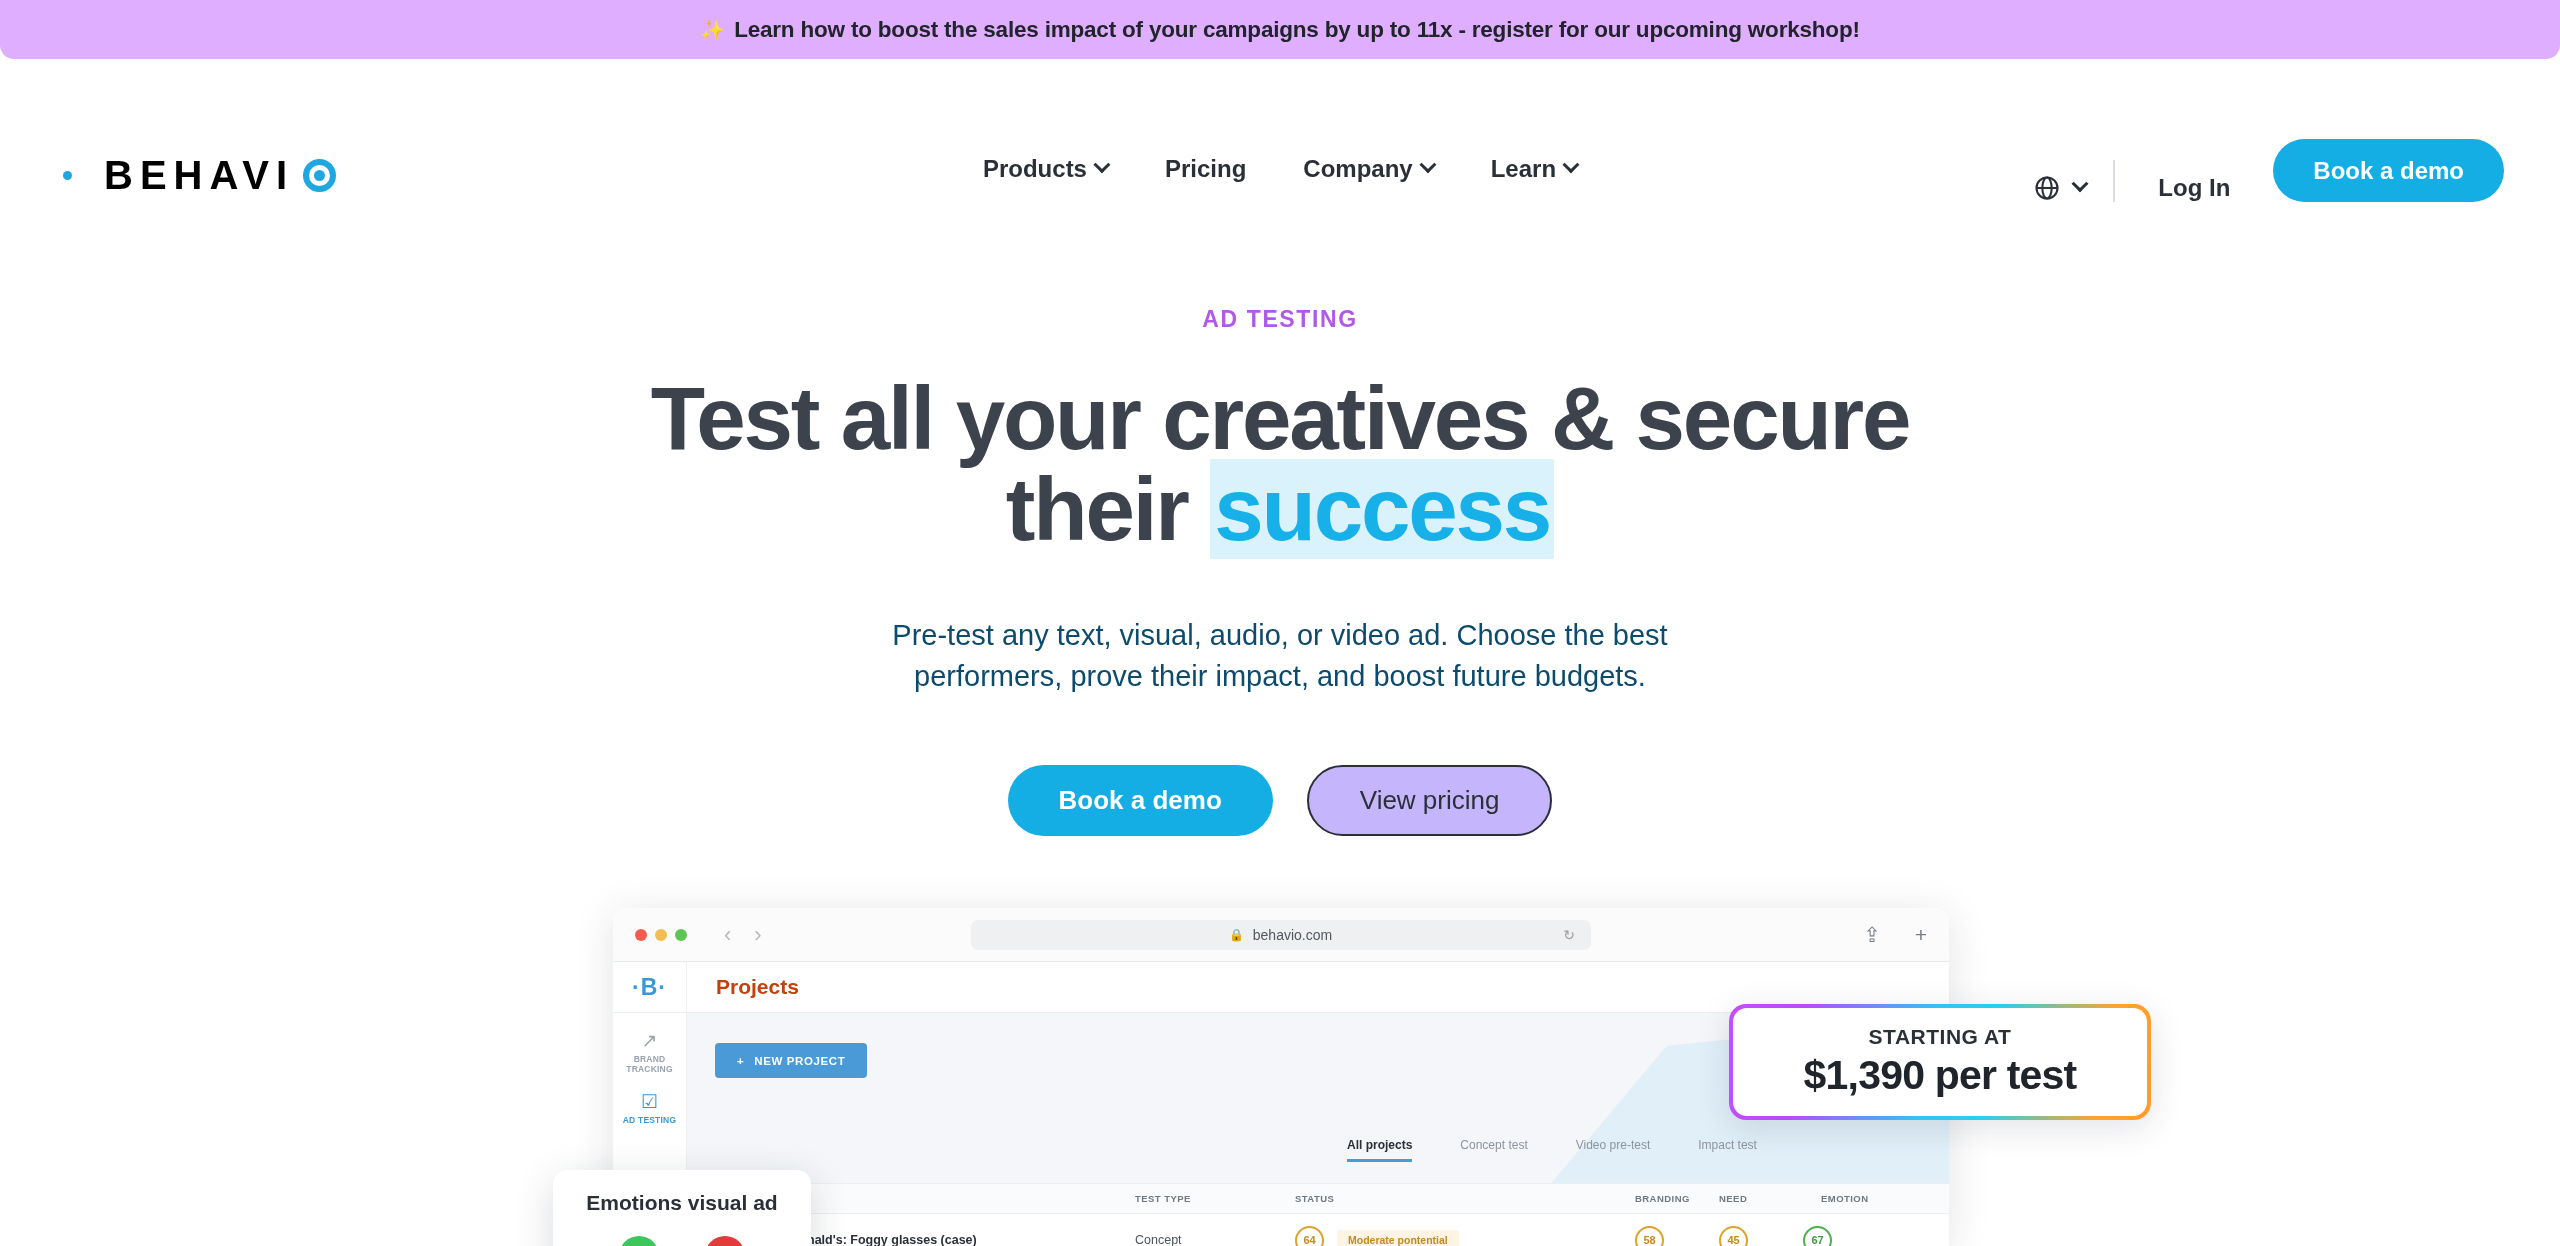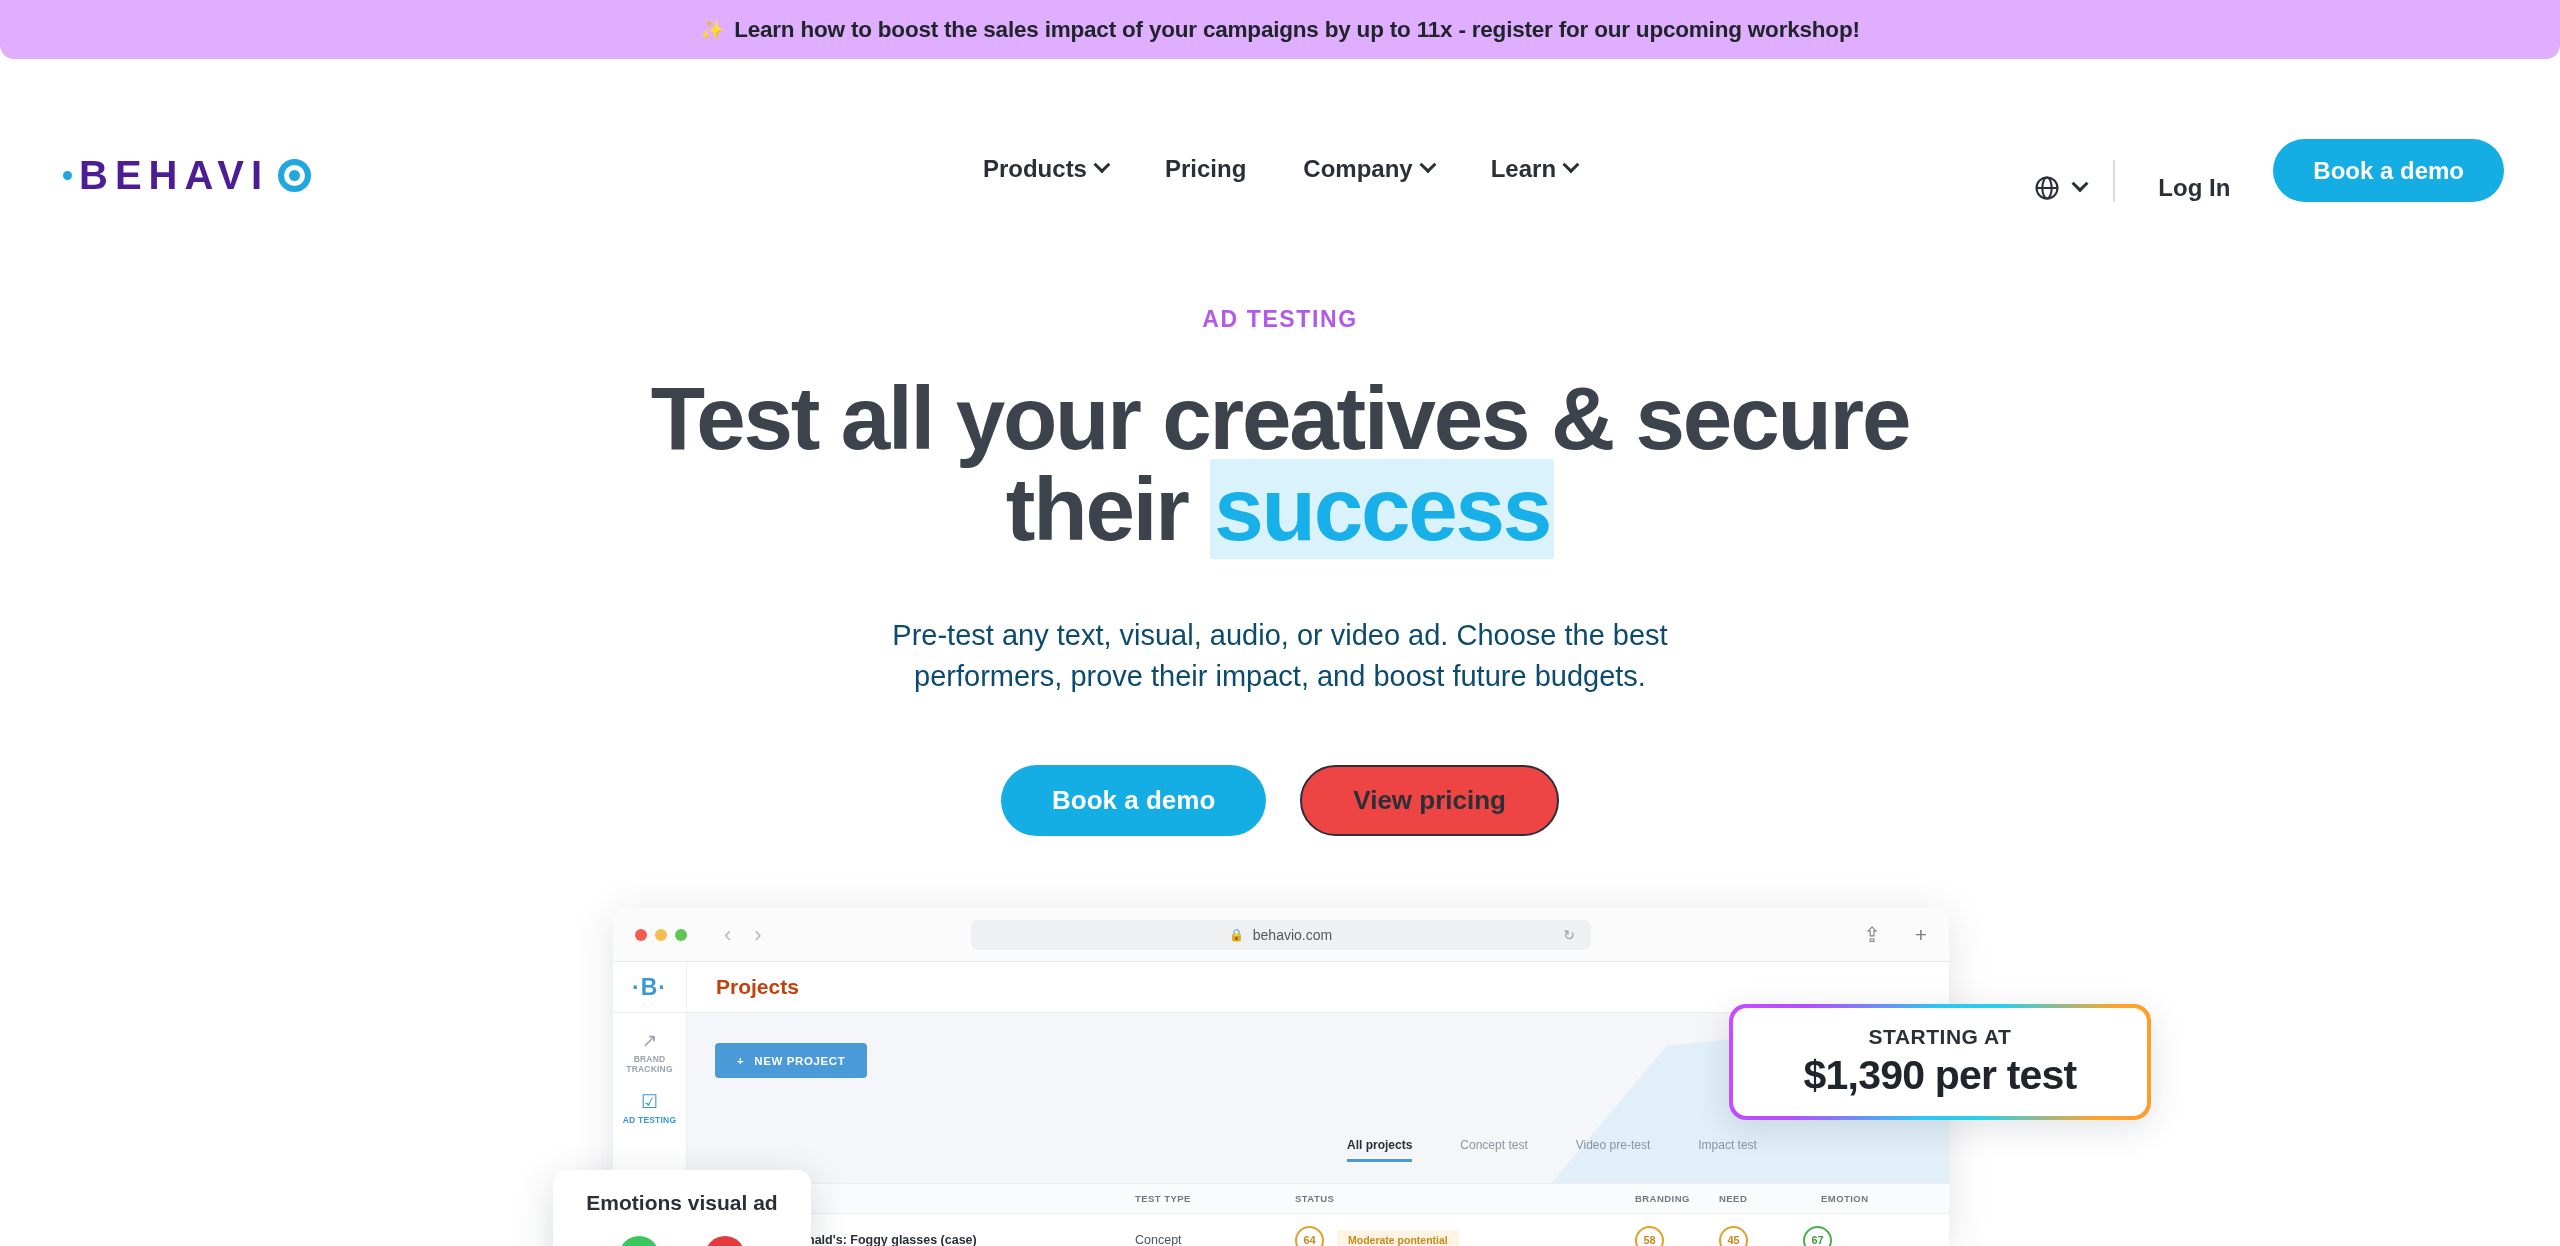--- a/index.html
+++ b/index.html
@@ -29,21 +29,21 @@
     position:absolute; left:0; top:59px; width:2560px; height:104px;
     display:flex; align-items:center;
   }
   .logo {
     position:absolute; left:63px; top:96px;
     display:flex; align-items:center; gap:7px;
     color:#21a7e0;
   }
   .logo-word {
     font-size:40px; font-weight:700; letter-spacing:7px;
-    color:#4c1d95; line-height:1;
+    color:#000000; line-height:1;margin-left:25px;
   }
   .logo-dot { width:9px; height:9px; border-radius:50%; background:#21a7e0; display:inline-block; }
   .logo-target {
     width:33px; height:33px; border-radius:50%;
     border:6px solid #21a7e0; display:inline-flex;
     align-items:center; justify-content:center; margin-left:2px;
   }
   .logo-target i { width:11px; height:11px; border-radius:50%; background:#21a7e0; display:block; }
 
   .nav {
@@ -104,22 +104,22 @@
   .cta-row {
     position:absolute; left:0; right:0; top:765px;
     display:flex; align-items:center; justify-content:center; gap:34px;
   }
   .btn-primary {
     background:#14ade4; color:#fff; border:none; font-family:inherit;
     font-weight:700; font-size:26px; height:71px; padding:0 51px;
     border-radius:38px; cursor:pointer; white-space:nowrap;
   }
   .btn-secondary {
-    background:#ef4444; color:#2b3038; border:2.5px solid #2b3038;
-    font-family:inherit; font-weight:700; font-size:26px; height:71px;
+    background:#c4b5fd; color:#2b3038; border:2.5px solid #2b3038;
+    font-family:inherit; font-weight:400; font-size:26px; height:71px;
     padding:12px 51px; border-radius:38px; cursor:pointer; white-space:nowrap;
   }
 
   
   .mockup {
     position:absolute; left:613px; top:908px; width:1336px; height:338px;
     background:#fff; border-radius:14px 14px 0 0;
     box-shadow:0 6px 40px rgba(30,40,60,.13);
     overflow:hidden;
   }

